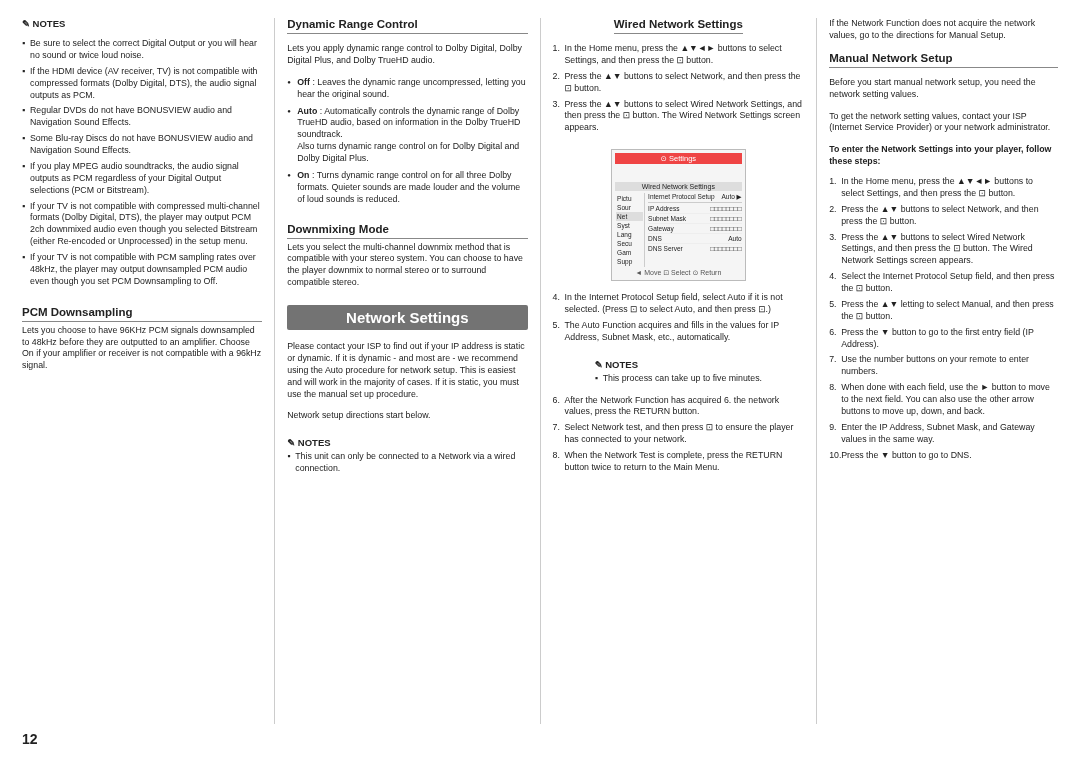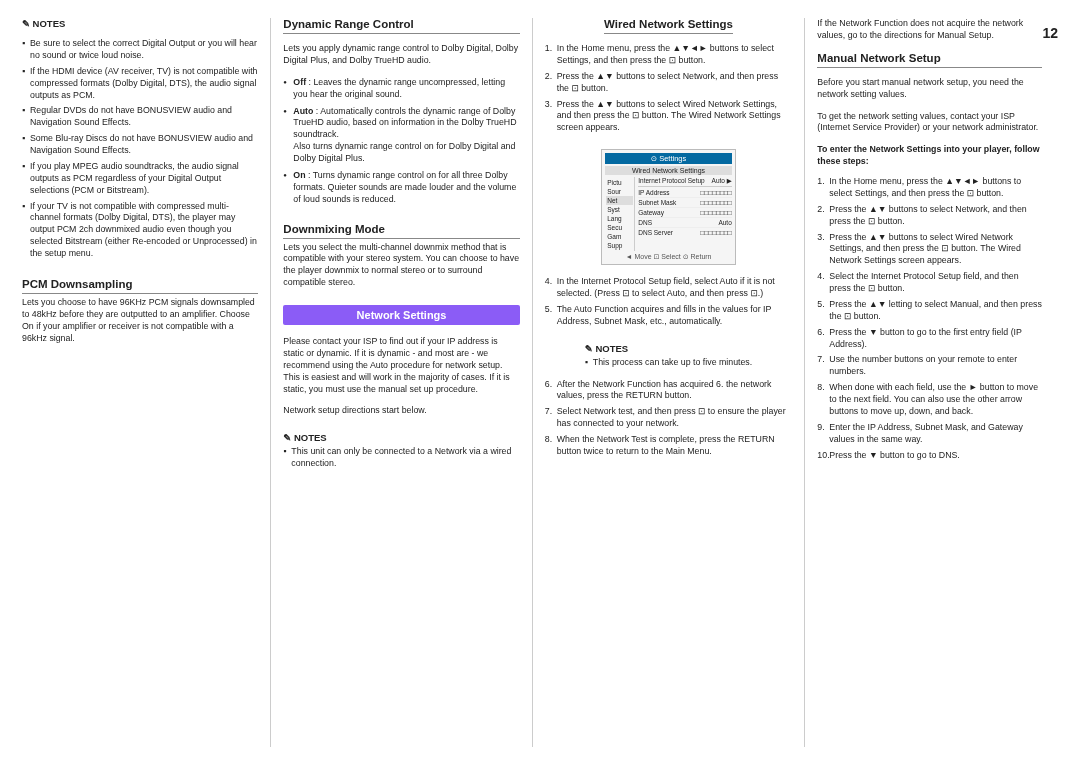--- a/index.html
+++ b/index.html
@@ -7,21 +7,21 @@
       width: 1080px;
       height: 761px;
       background: #fff;
       font-family: Arial, sans-serif;
       font-size: 9px;
       color: #222;
       overflow: hidden;
     }
     .page {
       display: flex;
-      flex-direction: row;
+      flex-direction: column;
       height: 100%;
       padding: 18px 22px 14px 22px;
     }
     .columns {
       display: flex;
       flex: 1;
       gap: 10px;
     }
     .col {
       flex: 1;
@@ -108,43 +108,43 @@
       top: 0;
       font-size: 8.8px;
     }
     .bold-key { font-weight: bold; }
     .para {
       font-size: 8.8px;
       line-height: 1.35;
       margin-bottom: 4px;
     }
     .network-settings-box {
-      background: #8b5cf6;
+      background: #737373;
       color: #fff;
       text-align: center;
       font-weight: bold;
-      font-size: 11px;
+      font-size: 15px;
       padding: 4px 0;
       margin: 6px 0 5px 0;
       border-radius: 2px;
     }
     .settings-img-container {
       border: 1px solid #bbb;
       background: #f5f5f5;
       margin: 5px 0;
       padding: 3px;
       font-size: 7.5px;
     }
     .settings-img-title {
-      background: #0369a1;
+      background: #ef4444;
       color: #fff;
       text-align: center;
       font-size: 7.5px;
       padding: 1px 0;
-      margin-bottom: 2px;
+      margin-bottom: 18px;
     }
     .settings-img-subtitle {
       text-align: center;
       font-size: 7px;
       margin-bottom: 2px;
       background: #ddd;
       padding: 1px;
     }
     .settings-footer {
       text-align: center;
@@ -182,20 +182,21 @@
       <div class="notes-header">
         <span>✎  NOTES</span>
       </div>
       <ul class="bullet-list">
         <li>Be sure to select the correct Digital Output or you will hear no sound or twice loud noise.</li>
         <li>If the HDMI device (AV receiver, TV) is not compatible with compressed formats (Dolby Digital, DTS), the audio signal outputs as PCM.</li>
         <li>Regular DVDs do not have BONUSVIEW audio and Navigation Sound Effects.</li>
         <li>Some Blu-ray Discs do not have BONUSVIEW audio and Navigation Sound Effects.</li>
         <li>If you play MPEG audio soundtracks, the audio signal outputs as PCM regardless of your Digital Output selections (PCM or Bitstream).</li>
         <li>If your TV is not compatible with compressed multi-channel formats (Dolby Digital, DTS), the player may output PCM 2ch downmixed audio even though you selected Bitstream (either Re-encoded or Unprocessed) in the setup menu.</li>
+        <li>If your TV is not compatible with PCM sampling rates over 48kHz, the player may output downsampled PCM audio even though you set PCM Downsampling to Off.</li>
       </ul>
       <div style="margin-top:8px;">
         <div class="section-title">PCM Downsampling</div>
         <p class="para">Lets you choose to have 96KHz PCM signals downsampled to 48kHz before they are outputted to an amplifier. Choose On if your amplifier or receiver is not compatible with a 96kHz signal.</p>
       </div>
     </div>
 
     <div class="col-divider"></div>
 
     <div class="col col-2">

